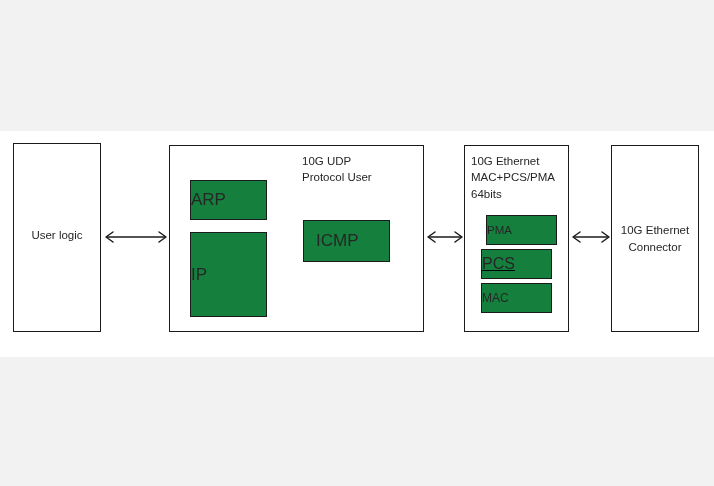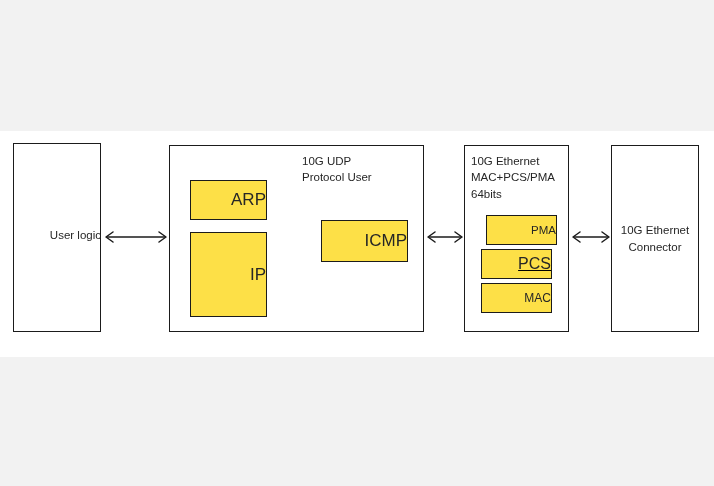--- a/index.html
+++ b/index.html
@@ -29,25 +29,25 @@
   }
   .box {
     position: absolute;
     box-sizing: border-box;
     background: #ffffff;
     border: 1.6px solid #1b1b1b;
   }
   .inner-box {
     position: absolute;
     box-sizing: border-box;
-    background: #fde047;
+    background: #15803d;
     border: 1.6px solid #1b1b1b;
     display: flex;
     align-items: center;
-    justify-content: flex-end;
+    justify-content: flex-start;
   }
   .center-label {
     position: absolute;
     left: 0;
     right: 0;
     text-align: center;
     color: #262626;
   }
   .title-label {
     position: absolute;
@@ -56,29 +56,29 @@
     white-space: pre-line;
   }
 
   
   #box-user-logic   { left: 13px;  top: 143px; width: 88px;  height: 189px; }
   #box-udp-stack    { left: 169px; top: 145px; width: 255px; height: 187px; }
   #box-eth-mac      { left: 464px; top: 145px; width: 105px; height: 187px; }
   #box-eth-conn     { left: 611px; top: 145px; width: 88px;  height: 187px; }
 
   
-  #label-user-logic { top: 229px; left: 13px; width: 88px; font-size: 11.5px; text-align: right; }
+  #label-user-logic { top: 229px; left: 13px; width: 88px; font-size: 11.5px; }
   #label-eth-conn   { top: 222px; left: 611px; width: 88px; font-size: 11.5px; line-height: 1.45; }
   #label-udp-title  { left: 302px; top: 153px; font-size: 11.5px; }
   #label-eth-title  { left: 471px; top: 153px; font-size: 11.5px; }
 
   
   #box-arp  { left: 190px; top: 180px; width: 77px;  height: 40px; font-size: 17px; }
   #box-ip   { left: 190px; top: 232px; width: 77px;  height: 85px; font-size: 17px; }
-  #box-icmp { left: 321px; top: 220px; width: 87px;  height: 42px; font-size: 17px; }
+  #box-icmp { left: 303px; top: 220px; width: 87px;  height: 42px; font-size: 17px; padding-left: 12px; }
   #box-udp  { left: 309px; top: 277px; width: 87px;  height: 40px; font-size: 17px; }
 
   
   #box-pma { left: 486px; top: 215px; width: 71px; height: 30px; font-size: 11.5px; }
   #box-pcs { left: 481px; top: 249px; width: 71px; height: 30px; font-size: 16px; text-decoration: underline; }
   #box-mac { left: 481px; top: 283px; width: 71px; height: 30px; font-size: 12px; }
 
   .inner-box span { color: #262626; }
 
   

